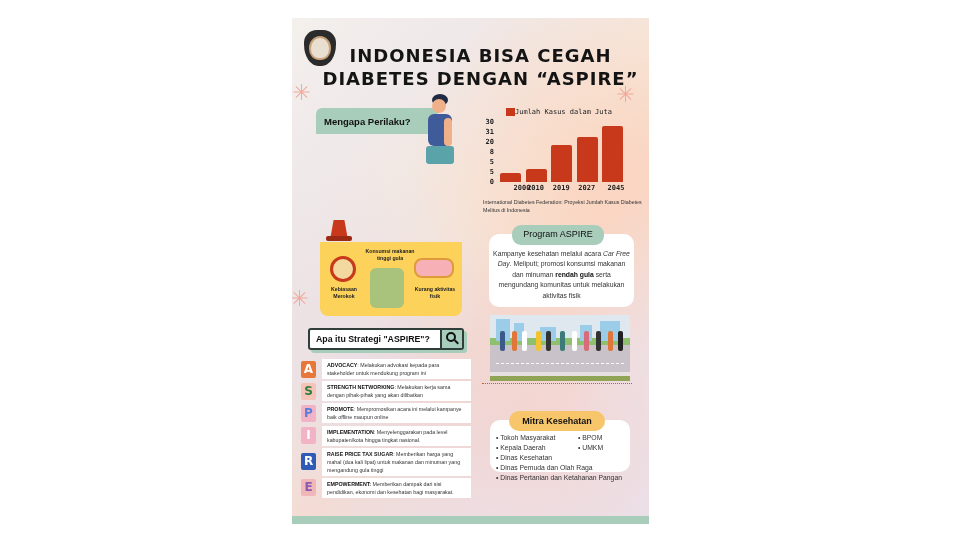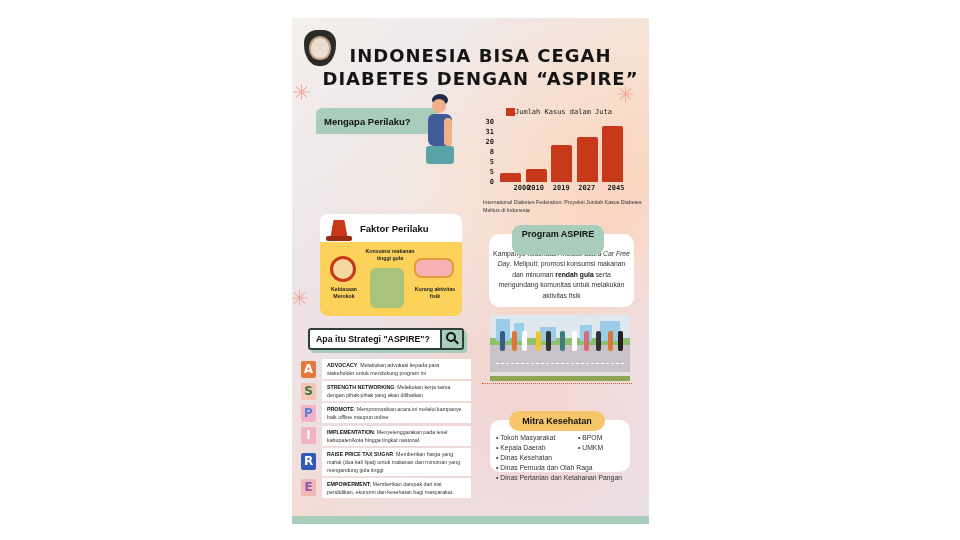--- a/index.html
+++ b/index.html
@@ -97,23 +97,23 @@
     border-radius: 2px; font-family: "DejaVu Sans", sans-serif;
   }
   .item {
     position: absolute; left: 30px; width: 149px; background: #ffffff;
     font-size: 5.3px; line-height: 7.8px; color: #333; padding: 3px 5px;
   }
   .item b { font-weight: 700; color: #111; }
 
   
   .prog-head {
-    position: absolute; left: 220px; top: 207px; width: 92px; height: 30px;
+    position: absolute; left: 220px; top: 207px; width: 92px; height: 20px;
     background: #a8cdbb; border-radius: 9px; text-align: center;
-    font-weight: 700; font-size: 9px; color: #111; line-height: 18px; z-index: 2;
+    font-weight: 400; font-size: 9px; color: #111; line-height: 18px; z-index: 2;
   }
   .prog-body {
     position: absolute; left: 197px; top: 216px; width: 145px; height: 73px;
     background: #ffffff; border-radius: 10px; text-align: center;
     font-size: 6.8px; line-height: 10.4px; color: #333; padding: 15px 4px 0;
   }
 
   
   .run {
     position: absolute; left: 198px; top: 297px; width: 140px; height: 66px;
@@ -205,21 +205,20 @@
     <div class="x-axis" id="xaxis">
         <div style="left: 12px;">2000</div>
         <div style="left: 25.6px;">2010</div>
         <div style="left: 51.2px;">2019</div>
         <div style="left: 76.8px;">2027</div>
         <div style="left: 102.4px; text-align: right;">2045</div>
       </div>
     <div class="chart-source">International Diabetes Federation: Proyeksi Jumlah Kasus Diabetes Melitus di Indonesia</div>
   </div>
 
-  <div class="faktor-head">Faktor Perilaku</div>
   <div class="siren">
       <div class="cup"></div>
       <div class="base"></div>
     </div>
   <div class="faktor-body">
     <div class="fk-label" style="left:40px;top:6px;width:60px;">Konsumsi makanan tinggi gula</div>
     <div class="fk-illu" style="left:10px;top:14px;width:26px;height:26px;border:3px solid #c8391b;background:#f3d8a0;"></div>
     <div class="fk-label" style="left:4px;top:44px;width:40px;">Kebiasaan Merokok</div>
     <div class="fk-illu" style="left:50px;top:26px;width:34px;height:40px;border-radius:6px;background:#a9c27c;"></div>
     <div class="fk-illu" style="left:94px;top:16px;width:40px;height:20px;border-radius:8px;background:#f7b0b5;border:2px solid #e09a3a;"></div>

